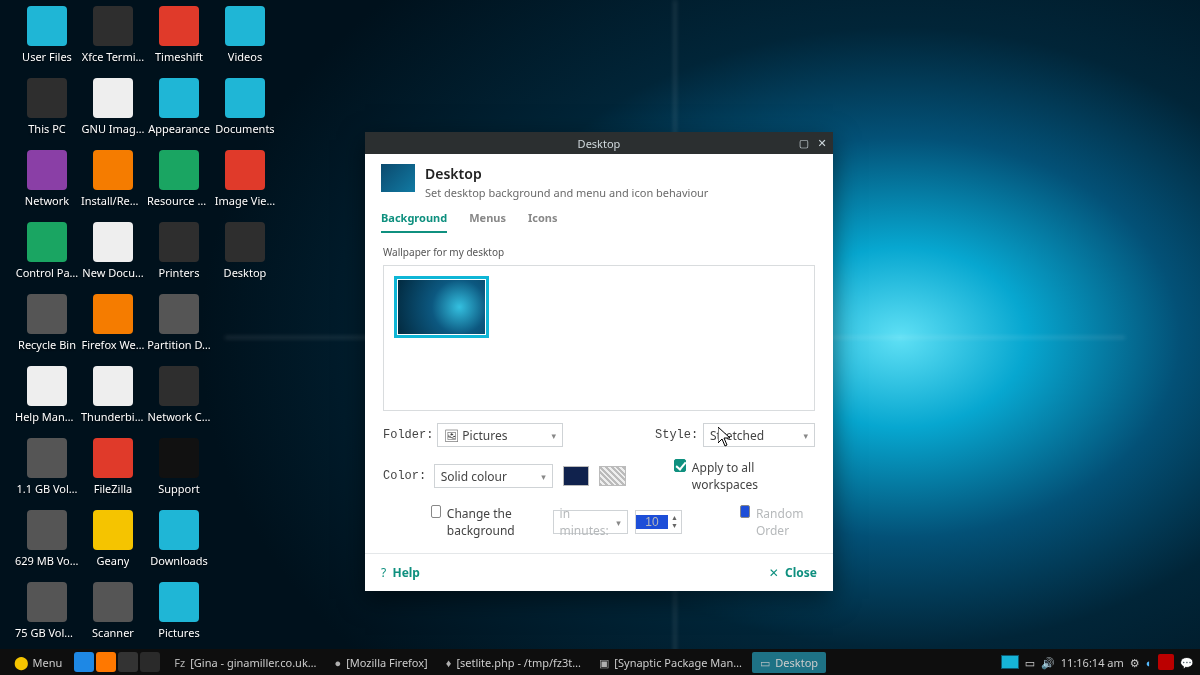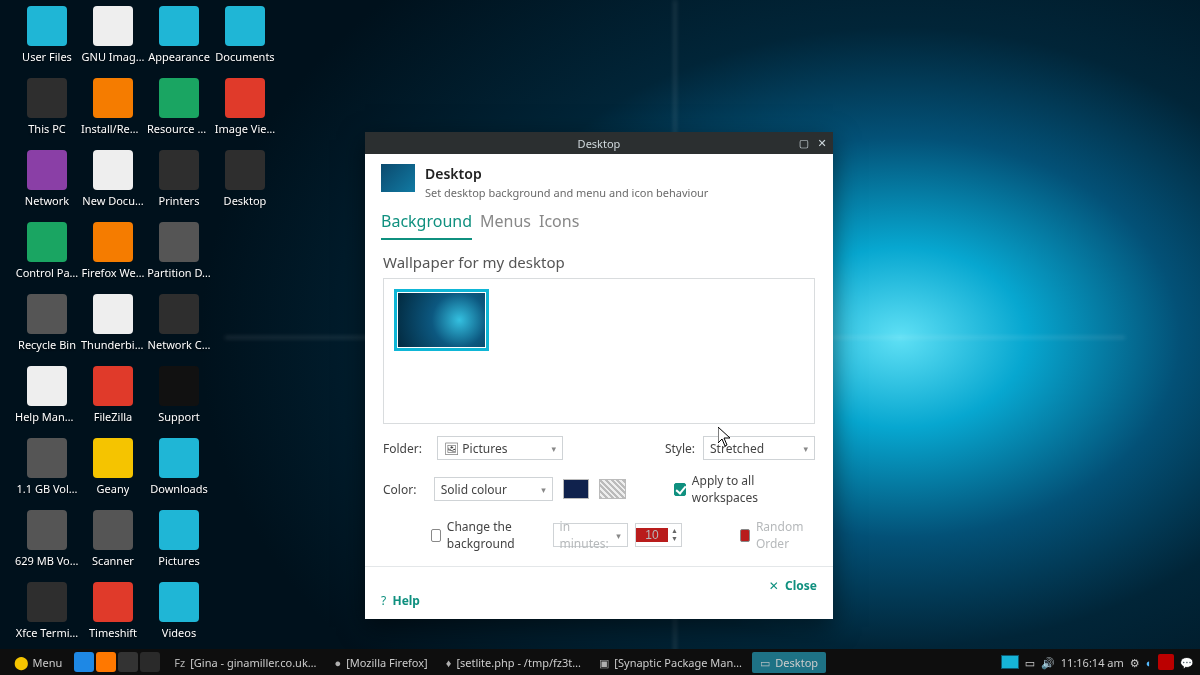--- a/index.html
+++ b/index.html
@@ -34,44 +34,44 @@
   
   .win { position:absolute; top:132px; left:365px; width:468px; background:#fff; color:#333; box-shadow:0 8px 24px rgba(0,0,0,.5); z-index:5; }
   .tbar { height:22px; background:#2b2f30; display:flex; align-items:center; justify-content:center; position:relative; }
   .tbar .ttl { color:#cfd8dc; font-size:11px; }
   .tbar .btns { position:absolute; right:4px; display:flex; gap:4px; }
   .tbar .btns span { width:14px; height:14px; color:#cfd8dc; font-size:11px; line-height:14px; text-align:center; cursor:pointer; }
   .header { display:flex; padding:10px 16px 6px; gap:10px; }
   .header .hicon { width:34px; height:28px; background:linear-gradient(135deg,#0b4a6e,#117aa3); flex:none; }
   .header h2 { font-size:14px; font-weight:600; color:#222; }
   .header p { font-size:11px; color:#6a6a6a; margin-top:2px; }
-  .tabs { display:flex; gap:8px; padding:0 16px; font-size:16px; }
+  .tabs { display:flex; gap:22px; padding:0 16px; font-size:11px;font-weight:bold; }
   .tabs span { padding:4px 0 6px; color:#888; cursor:pointer; }
   .tabs span.active { color:#0f907f; border-bottom:2px solid #0f907f; }
   .body { padding:10px 18px 14px; }
-  .wallpaper-lbl { font-size:15px; color:#555; margin:2px 0 6px; }
+  .wallpaper-lbl { font-size:10px; color:#555; margin:2px 0 6px; }
   .wallbox { border:1px solid #d9dcde; height:146px; padding:10px; }
   .thumb { width:95px; height:62px; border:3px solid #0fb6d6; background:radial-gradient(circle at 70% 50%, #34c0e0 0%, #0c5880 40%, #02283d 100%); box-shadow:0 0 0 1px #fff inset; }
   .row { display:flex; align-items:center; margin-top:12px; font-size:12px; color:#444; }
-  .row .lab { width:54px; }
+  .row .lab { width:54px;font-family:Liberation Mono, monospace; }
   .combo { border:1px solid #cfd3d6; background:#fff; height:24px; width:126px; padding:0 6px; font-size:12px; display:flex; align-items:center; justify-content:space-between; cursor:pointer; }
   .combo::after { content:"▾"; color:#888; font-size:9px; }
   .swatch { width:28px; height:20px; border:1px solid #bbb; margin-left:10px; cursor:pointer; }
   .swatch.navy{background:#10224d;} .swatch.hatch{background:repeating-linear-gradient(45deg,#bbb 0 2px,#eee 2px 4px);}
-  .chk { display:flex; align-items:center; gap:6px; font-size:12px;padding-left:48px; }
+  .chk { display:flex; gap:6px; font-size:12px;padding-left:48px; }
   .chk input { appearance:none; width:13px; height:13px; border:1px solid #888; border-radius:2px; position:relative; cursor:pointer; }
   .chk input:checked { background:#0f907f; border-color:#0f907f; }
   .chk input:checked::after { content:""; position:absolute; left:3px; top:0px; width:4px; height:8px; border:solid #fff; border-width:0 2px 2px 0; transform:rotate(40deg); }
   .spin { display:flex; align-items:center; border:1px solid #d0d3d6; height:24px; }
   .spin input { width:32px; border:0; text-align:center; font-size:12px; color:#999; background:#fff; }
   .spin .arrs { display:flex; flex-direction:column; font-size:7px; color:#666; line-height:8px; padding:0 3px; }
   .disabled { color:#b6b9bb !important; }
-  .disabled .combo, .disabled input, .disabled .spin { color:#b6b9bb; background:#b91c1c; }
+  .disabled .combo, .disabled input, .disabled .spin { color:#b6b9bb; background:#1d4ed8; }
   .footer { border-top:1px solid #e4e7e9; display:flex; justify-content:space-between; padding:10px 16px; font-size:12px;}
-  .footer .help{ color:#0f907f; cursor:pointer;margin-top:15px; }
+  .footer .help{ color:#0f907f; cursor:pointer; }
   .footer .close{ color:#0f907f; cursor:pointer; }
   
   .taskbar { position:absolute; bottom:0; left:0; right:0; height:26px; background:#0e0e0e; display:flex; align-items:center; padding:0 6px; font-size:11px; color:#ccc; z-index:10; }
   .taskbar .menu { display:flex; align-items:center; gap:4px; padding:2px 8px; cursor:pointer; }
   .taskbar .menu .l { color:#f5c400; font-size:13px; }
   .taskbar .ticons { display:flex; gap:2px; margin-left:4px; }
   .taskbar .ticons span { width:20px; height:20px; border-radius:3px; display:flex;align-items:center;justify-content:center; cursor:pointer; }
   .taskbar .tasks { display:flex; gap:2px; margin-left:6px; flex:1; }
   .taskbar .task { display:flex; align-items:center; gap:5px; padding:3px 8px; border-radius:2px; cursor:pointer; max-width:180px; }
   .taskbar .task.active { background:#1e7285; }
@@ -109,20 +109,24 @@
       <div class="ic white"></div>
       <div class="lbl">Help Manual</div>
     </div>
     <div class="di">
       <div class="ic grey"></div>
       <div class="lbl">1.1 GB Vol…</div>
     </div>
     <div class="di">
       <div class="ic grey"></div>
       <div class="lbl">629 MB Vol…</div>
+    </div>
+    <div class="di">
+      <div class="ic grey"></div>
+      <div class="lbl">75 GB Volu…</div>
     </div>
     <div class="di">
       <div class="ic dgrey"></div>
       <div class="lbl">Xfce Termi…</div>
     </div>
     <div class="di">
       <div class="ic white"></div>
       <div class="lbl">GNU Imag…</div>
     </div>
     <div class="di">

